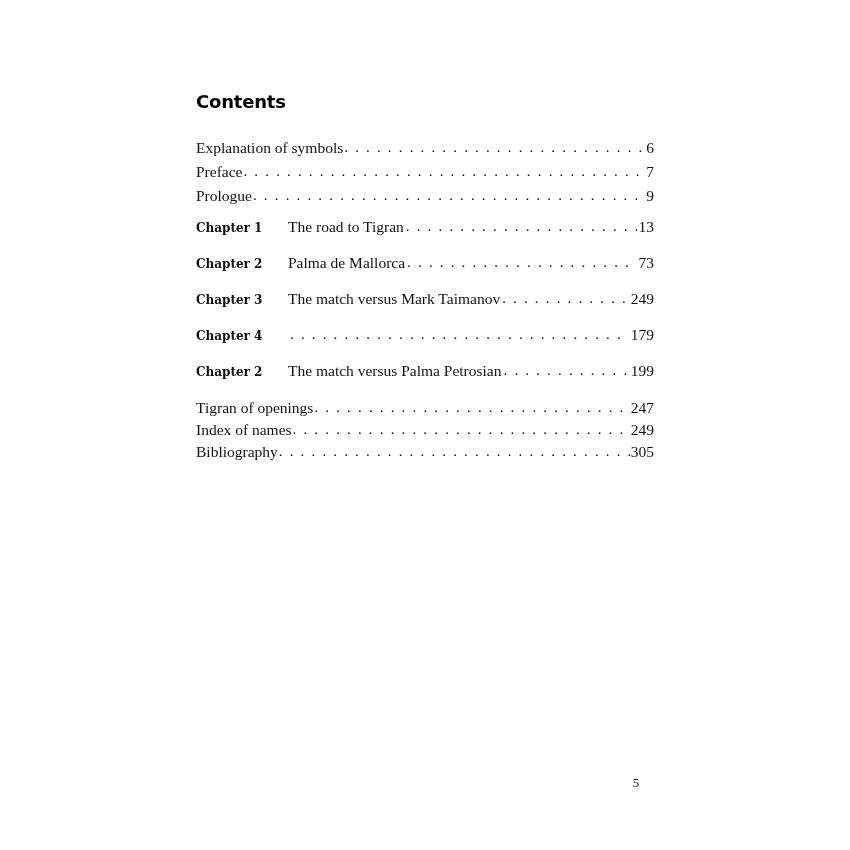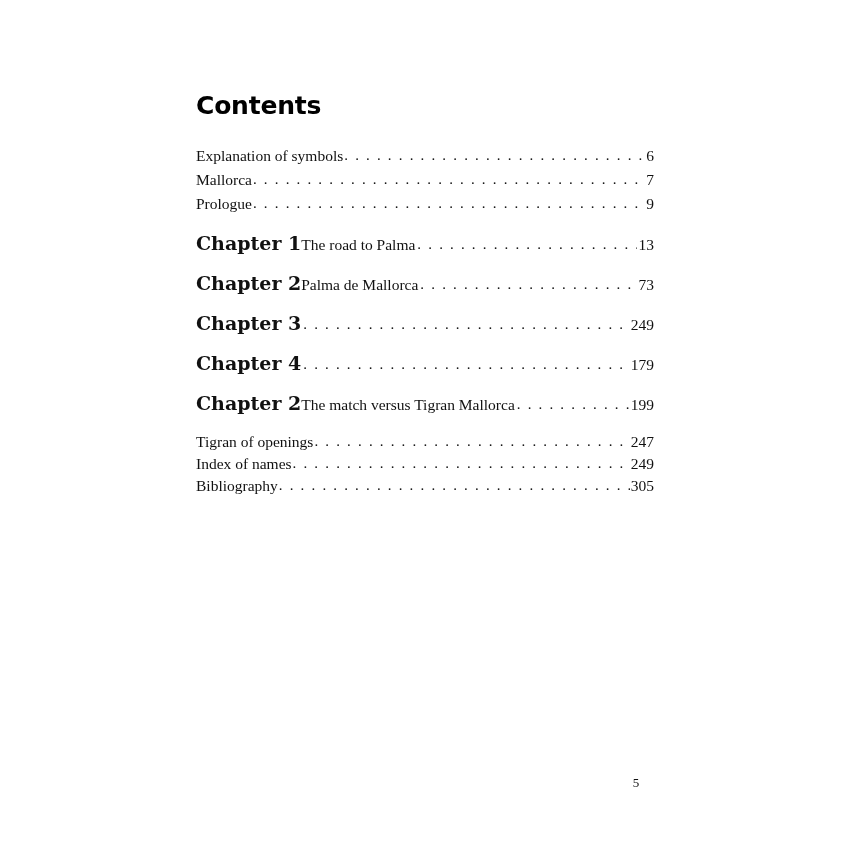--- a/index.html
+++ b/index.html
@@ -27,30 +27,30 @@
   .content-block {
     position: absolute;
     left: 196px;
     top: 92px;
     width: 458px;
   }
 
   .toc-title {
     font-family: "DejaVu Sans", sans-serif;
     font-weight: bold;
-    font-size: 25px;
+    font-size: 18px;
     letter-spacing: -0.2px;
     color: #000000;
     margin: 0 0 28px 0;
     line-height: 1.1;
   }
 
   
   .front-group {
-    margin-bottom: 20px;
+    margin-bottom: 14px;
   }
 
   .toc-row {
     display: flex;
     align-items: baseline;
     font-size: 15.5px;
     line-height: 1.0;
     margin-bottom: 8px;
     white-space: nowrap;
   }
@@ -86,21 +86,21 @@
     align-items: baseline;
     font-size: 15.5px;
     margin-bottom: 18px;
     white-space: nowrap;
   }
 
   .chapter-row .chap-label {
     flex: 0 0 92px;
     font-family: "DejaVu Serif", serif;
     font-weight: bold;
-    font-size: 19px;
+    font-size: 12px;
   }
 
   .chapter-row .chap-title {
     flex: 0 0 auto;
   }
 
   .chapter-row .leader {
     flex: 1 1 auto;
     overflow: hidden;
     white-space: nowrap;
@@ -146,64 +146,65 @@
 
     <div class="front-group">
 
       <div class="toc-row">
         <span class="label">Explanation of symbols</span>
         <span class="leader">. . . . . . . . . . . . . . . . . . . . . . . . . . . . . . . . . . . . . . . . . . . . . . . . . . . . . . . . . . . . . . . . . . . . . . . . . . . . . .</span>
         <span class="page-no">6</span>
       </div>
 
       <div class="toc-row">
-        <span class="label">Mallorca</span>
+        <span class="label">Preface</span>
         <span class="leader">. . . . . . . . . . . . . . . . . . . . . . . . . . . . . . . . . . . . . . . . . . . . . . . . . . . . . . . . . . . . . . . . . . . . . . . . . . . . . .</span>
         <span class="page-no">7</span>
       </div>
 
       <div class="toc-row">
         <span class="label">Prologue</span>
         <span class="leader">. . . . . . . . . . . . . . . . . . . . . . . . . . . . . . . . . . . . . . . . . . . . . . . . . . . . . . . . . . . . . . . . . . . . . . . . . . . . . .</span>
         <span class="page-no">9</span>
       </div>
 
     </div>
 
     <div class="chapters">
 
       <div class="chapter-row">
         <span class="chap-label">Chapter 1</span>
-        <span class="chap-title">The road to Palma</span>
+        <span class="chap-title">The road to Tigran</span>
         <span class="leader">. . . . . . . . . . . . . . . . . . . . . . . . . . . . . . . . . . . . . . . . . . . . . . . . . . . . . . . . . . . . . . . . . . . . . . . . . . . . . .</span>
         <span class="page-no">13</span>
       </div>
 
       <div class="chapter-row">
         <span class="chap-label">Chapter 2</span>
         <span class="chap-title">Palma de Mallorca</span>
         <span class="leader">. . . . . . . . . . . . . . . . . . . . . . . . . . . . . . . . . . . . . . . . . . . . . . . . . . . . . . . . . . . . . . . . . . . . . . . . . . . . . .</span>
         <span class="page-no">73</span>
       </div>
 
       <div class="chapter-row">
         <span class="chap-label">Chapter 3</span>
+        <span class="chap-title">The match versus Mark Taimanov</span>
         <span class="leader">. . . . . . . . . . . . . . . . . . . . . . . . . . . . . . . . . . . . . . . . . . . . . . . . . . . . . . . . . . . . . . . . . . . . . . . . . . . . . .</span>
         <span class="page-no">249</span>
       </div>
 
       <div class="chapter-row">
         <span class="chap-label">Chapter 4</span>
         <span class="leader">. . . . . . . . . . . . . . . . . . . . . . . . . . . . . . . . . . . . . . . . . . . . . . . . . . . . . . . . . . . . . . . . . . . . . . . . . . . . . .</span>
         <span class="page-no">179</span>
       </div>
 
       <div class="chapter-row">
         <span class="chap-label">Chapter 2</span>
-        <span class="chap-title">The match versus Tigran Mallorca</span>
+        <span class="chap-title">The match versus Palma Petrosian</span>
         <span class="leader">. . . . . . . . . . . . . . . . . . . . . . . . . . . . . . . . . . . . . . . . . . . . . . . . . . . . . . . . . . . . . . . . . . . . . . . . . . . . . .</span>
         <span class="page-no">199</span>
       </div>
 
     </div>
 
     <div class="back-group">
 
       <div class="toc-row">
         <span class="label">Tigran of openings</span>

